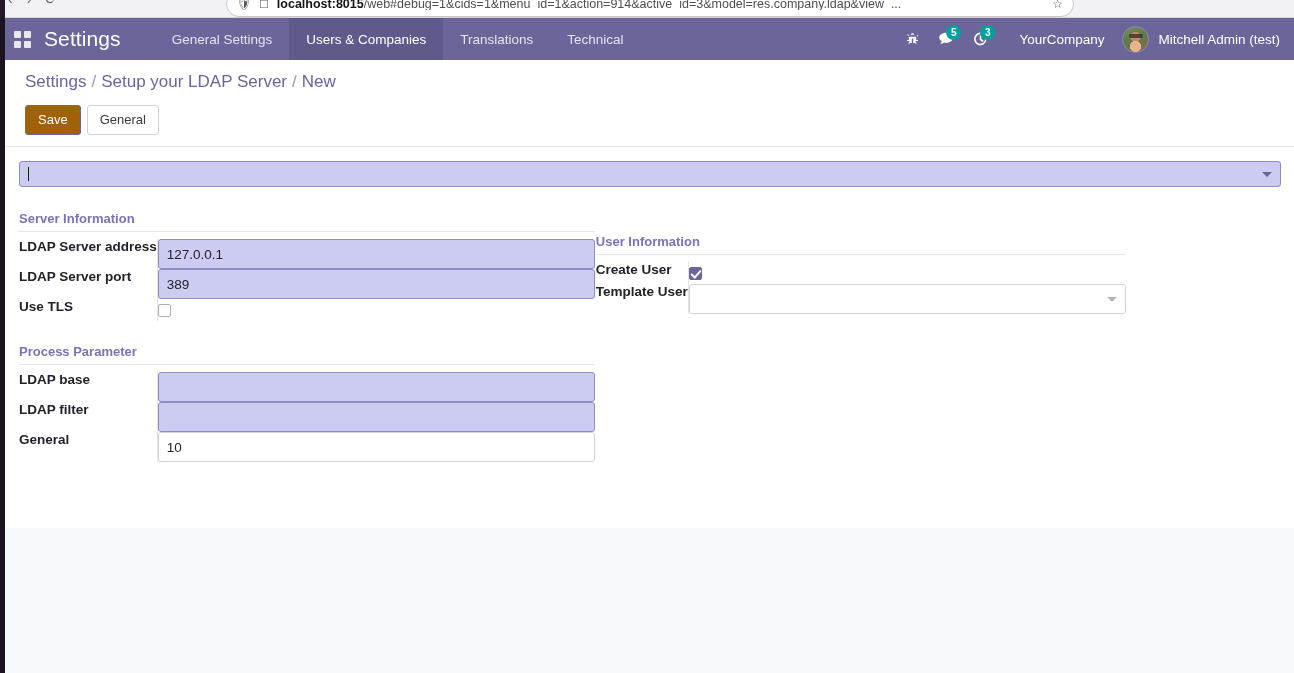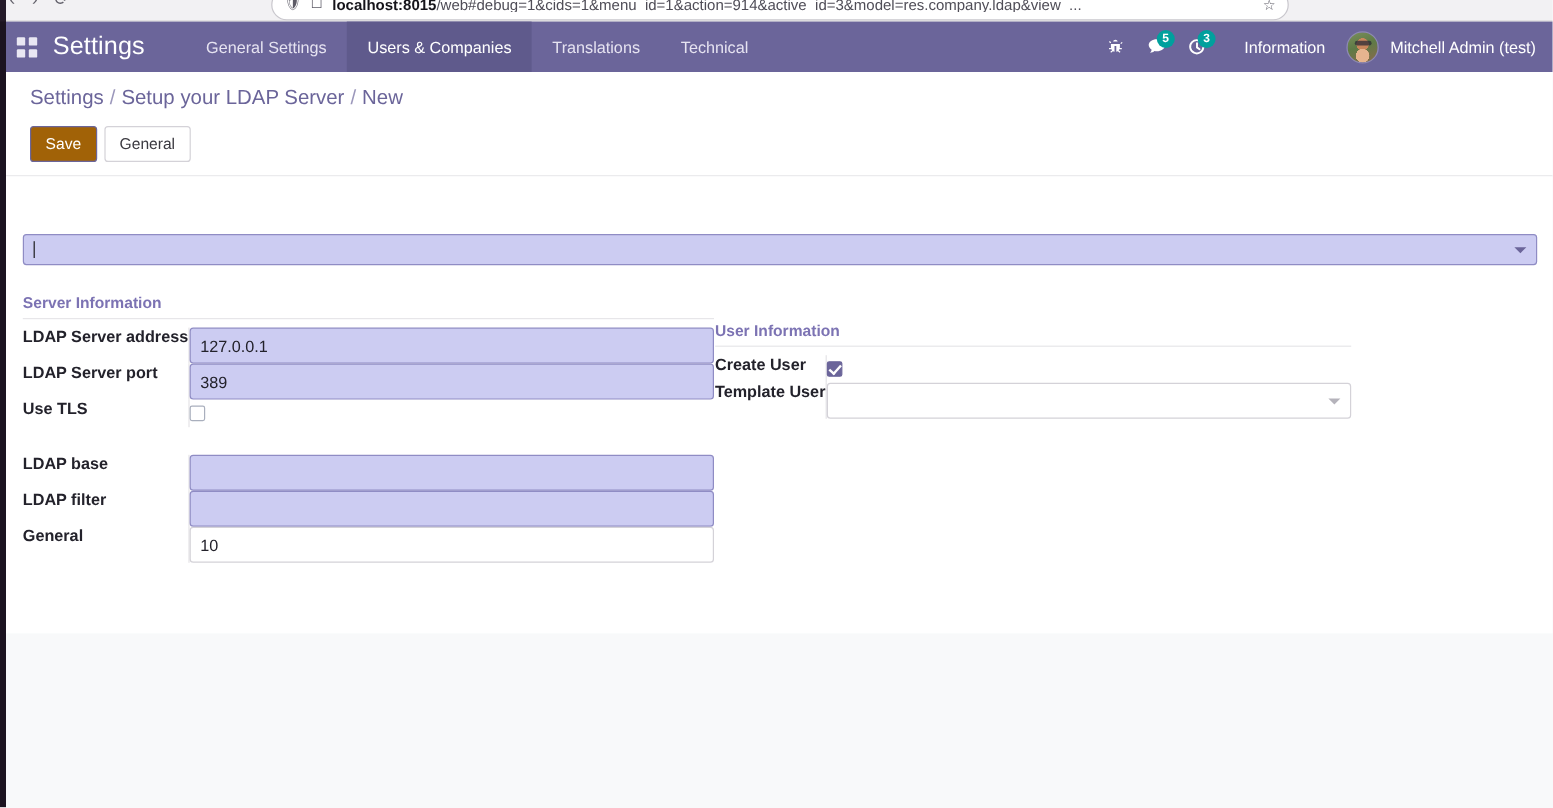--- a/index.html
+++ b/index.html
@@ -221,21 +221,21 @@
 
   
   .sheet-bg {
     position: absolute;
     top: 147px; left: 5px;
     width: 1289px; height: 381px;
     background: #ffffff;
   }
   .sheet {
     position: absolute;
-    top: 165px; left: 5px;
+    top: 131px; left: 5px;
     width: 1088px;
     padding: 30px 14px 0 14px;
   }
 
   .top-field-row { padding: 0 0 0 0; }
   .company-select {
     width: 1262px; height: 26px;
     background: #ccccf2;
     border: 1px solid #8f8cc4;
     border-radius: 3px;
@@ -398,21 +398,21 @@
         </svg>
         <span class="badge">5</span>
       </div>
       <div class="sys-icon">
         <svg width="17" height="17" viewBox="0 0 16 16" fill="none" stroke="#ffffff" stroke-width="1.5" aria-hidden="true">
           <path d="M12.5 5.2A5.2 5.2 0 1 0 13 8" stroke-linecap="round"></path>
           <path d="M8 4.7V8l2 1.4" stroke-linecap="round"></path>
         </svg>
         <span class="badge">3</span>
       </div>
-      <div class="company-name">Information</div>
+      <div class="company-name">YourCompany</div>
       <div class="user-menu">
         <span class="avatar"></span>
         <span class="user-name">Mitchell Admin (test)</span>
       </div>
     </div>
   </div>
 
   <div class="control-panel">
     <div class="breadcrumb">
       <span class="bc-link">Settings</span>
@@ -466,20 +466,21 @@
               <td class="lbl">Use TLS</td>
               <td class="val">
                 <span class="cbx"></span>
               </td>
             </tr>
           </tbody>
             </table>
         </div>
 
         <div style="margin-top:23px">
+          <div class="group-title">Process Parameter</div>
           <table class="fields">
             <tbody>
                 <tr>
               <td class="lbl">LDAP base</td>
               <td class="val">
                 <div class="inp required w-left">
                   <span></span>
                 </div>
               </td>
             </tr>

